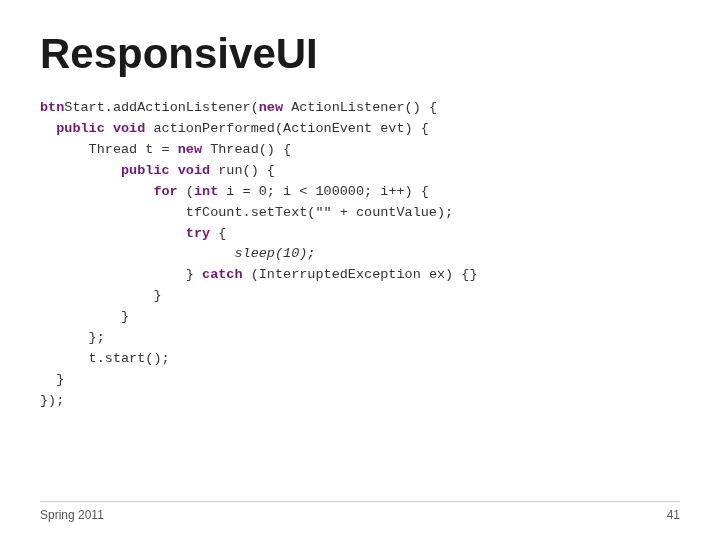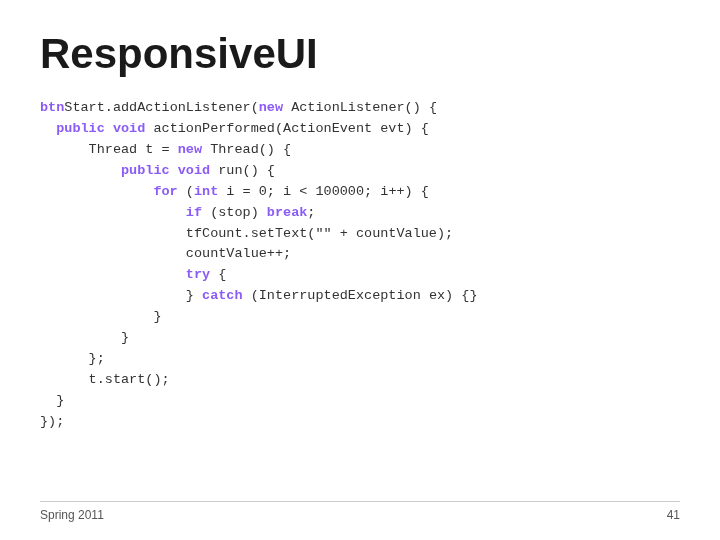--- a/index.html
+++ b/index.html
@@ -39,21 +39,21 @@
       color: #333333;
       background: #ffffff;
     }
 
     .code-line {
       white-space: pre;
       display: block;
     }
 
     .kw {
-      color: #8b5cf6;
+      color: #701a75;
       font-weight: bold;
     }
 
     .footer {
       position: absolute;
       bottom: 18px;
       left: 40px;
       right: 40px;
       display: flex;
       justify-content: space-between;
@@ -70,24 +70,23 @@
 <div class="slide-container">
 
   <div class="slide-title">ResponsiveUI</div>
 
   <div class="code-block">
     <span class="code-line"><span class="kw">btn</span>Start.addActionListener(<span class="kw">new</span> ActionListener() {</span>
     <span class="code-line">  <span class="kw">public void</span> actionPerformed(ActionEvent evt) {</span>
     <span class="code-line">      Thread t = <span class="kw">new</span> Thread() {</span>
     <span class="code-line">          <span class="kw">public void</span> run() {</span>
     <span class="code-line">              <span class="kw">for</span> (<span class="kw">int</span> i = 0; i &lt; 100000; i++) {</span>
-    <span class="code-line">                  <span class="kw">if</span> (stop) <span class="kw">break</span>;</span>
     <span class="code-line">                  tfCount.setText("" + countValue);</span>
-    <span class="code-line">                  countValue++;</span>
     <span class="code-line">                  <span class="kw">try</span> {</span>
+    <span class="code-line">                        <em>sleep(10);</em></span>
     <span class="code-line">                  } <span class="kw">catch</span> (InterruptedException ex) {}</span>
     <span class="code-line">              }</span>
     <span class="code-line">          }</span>
     <span class="code-line">      };</span>
     <span class="code-line">      t.start();</span>
     <span class="code-line">  }</span>
     <span class="code-line">});</span>
   </div>
 
   <div class="footer">

